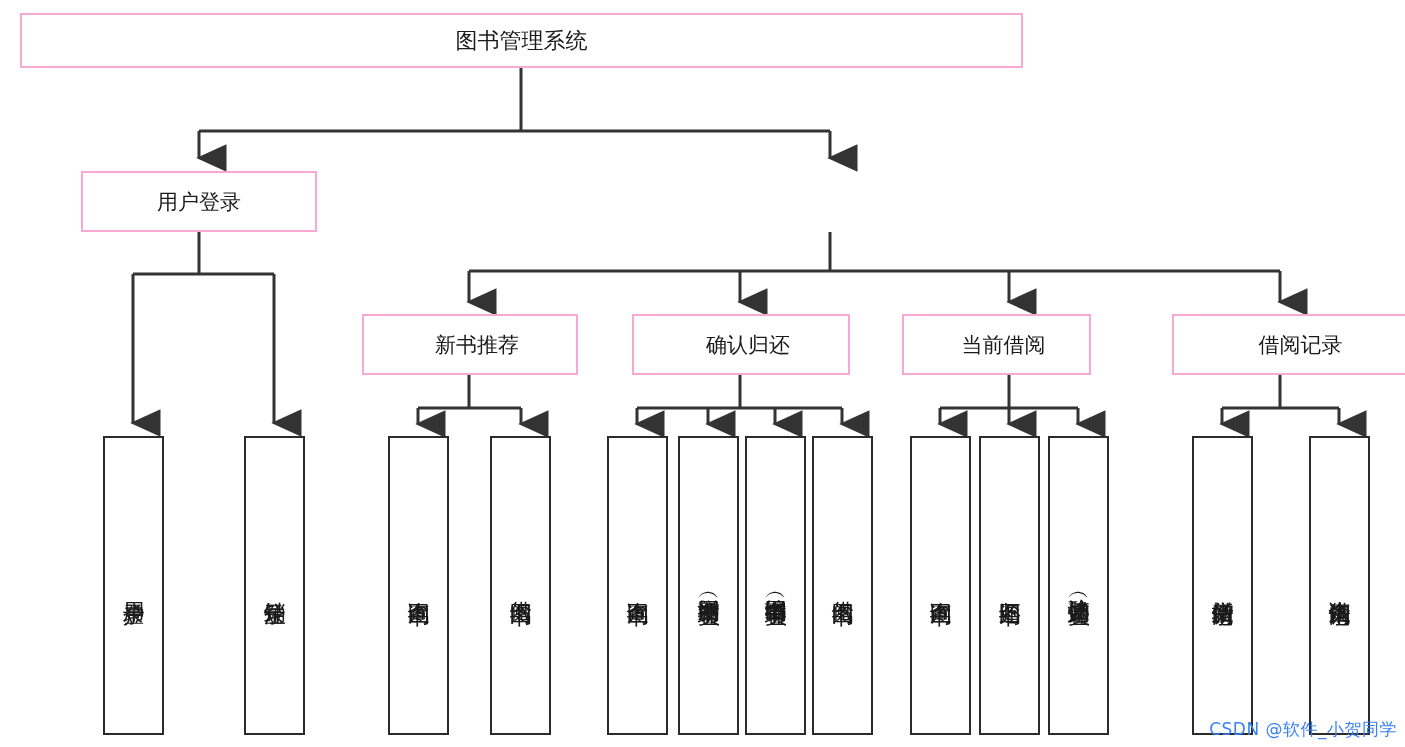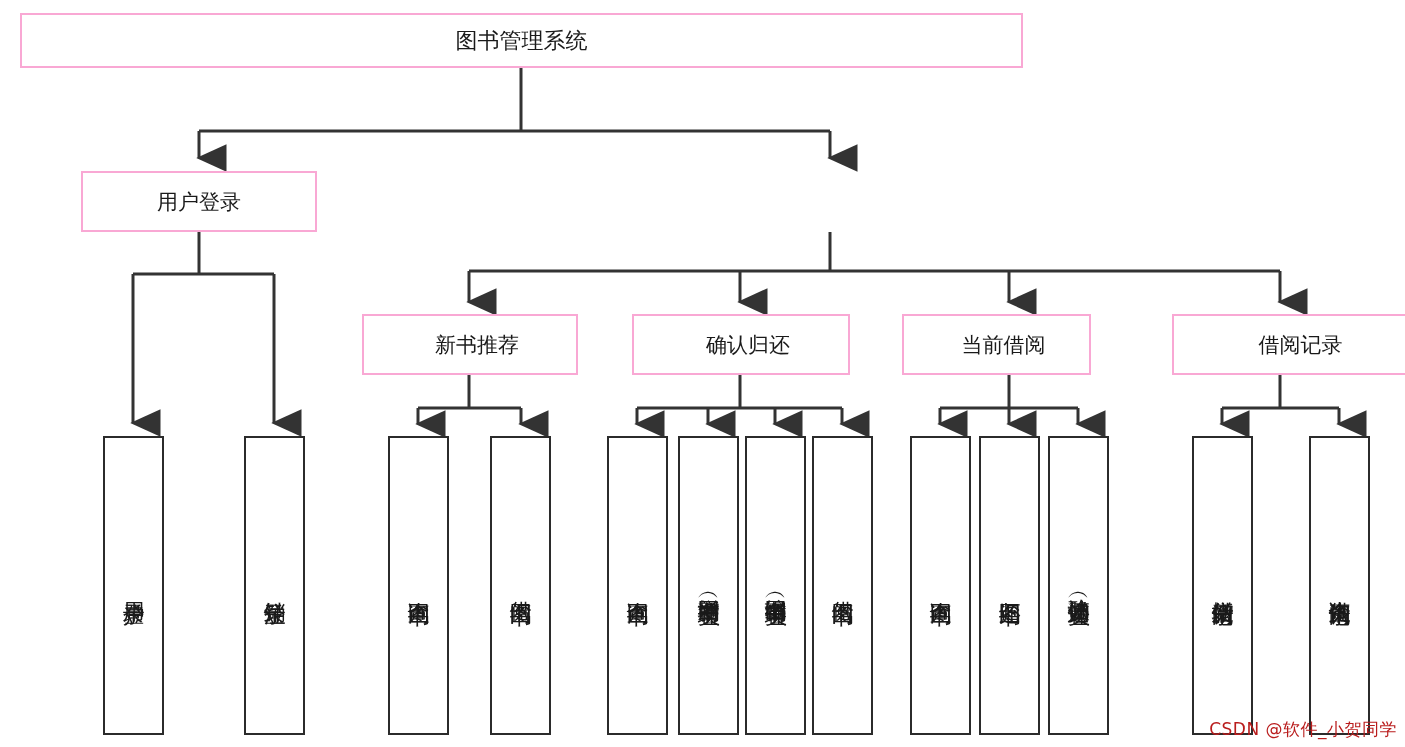--- a/index.html
+++ b/index.html
@@ -42,21 +42,21 @@
     letter-spacing:1px;
     color:#1a1a1a;
     white-space:nowrap;
   }
 
   .watermark{
     position:absolute;
     right:8px;
     bottom:6px;
     font-size:17px;
-    color:#b91c1c;
+    color:#3b82f6;
     letter-spacing:0.5px;
     white-space:nowrap;
     pointer-events:none;
   }
 </style>
 </head>
 <body>
 
 <div id="stage">
 

